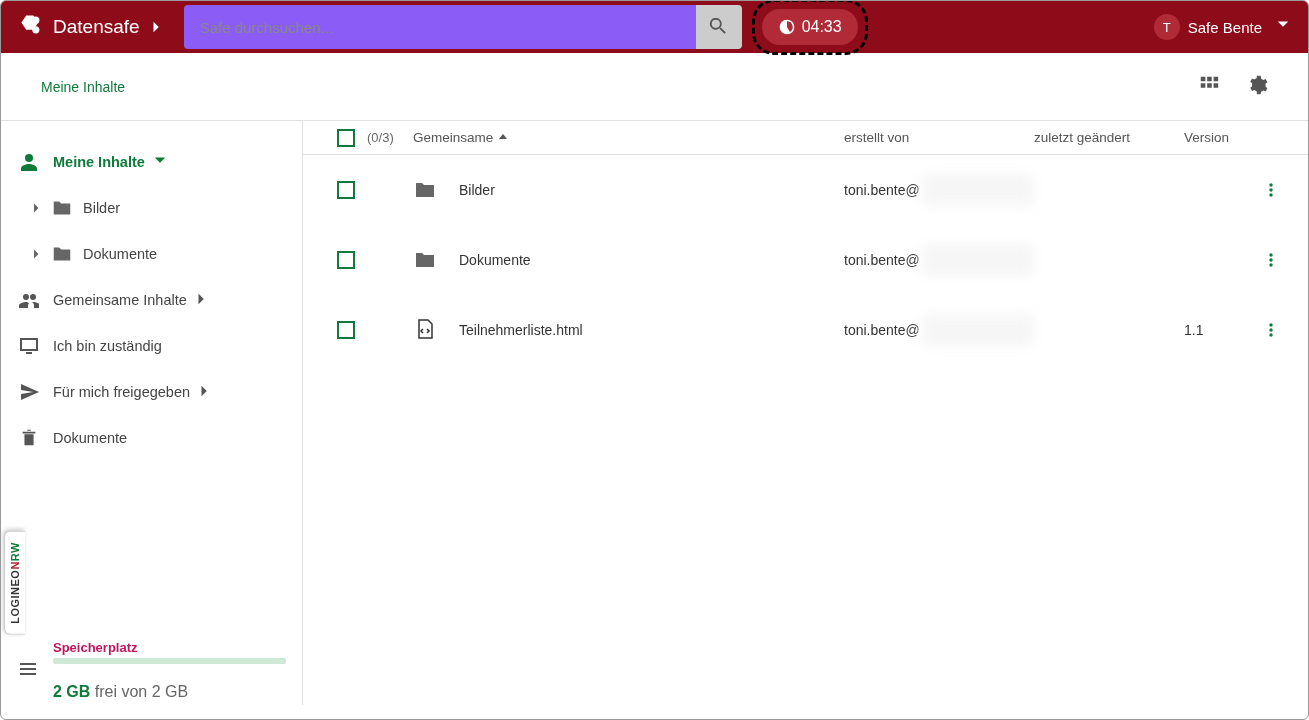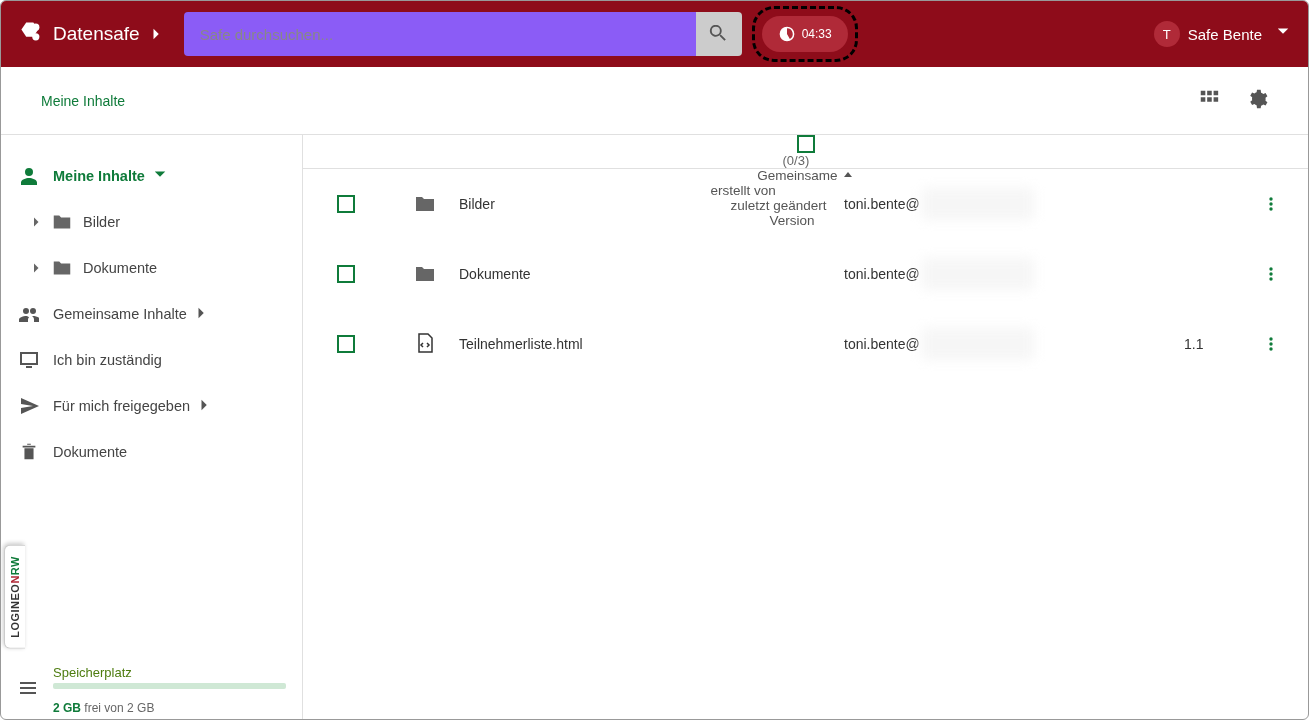--- a/index.html
+++ b/index.html
@@ -1,31 +1,31 @@
 <!DOCTYPE html>
 <html><head>
 <meta charset="utf-8">
 <style>
   * { box-sizing: border-box; margin: 0; padding: 0; font-family: Arial, Helvetica, sans-serif; }
   body { width: 1309px; height: 720px; background: #fff; overflow: hidden; position: relative; border: 1px solid #999; border-radius: 6px; }
   
-  .topbar { height: 66px; background: #8e0c1a; display: flex; align-items: center; padding: 0 18px; color: #fff; }
+  .topbar { height: 52px; background: #8e0c1a; display: flex; align-items: center; padding: 0 18px; color: #fff; }
   .logo-icon svg { width: 24px; height: 24px; fill: #fff; }
   .app-title { font-size: 19px; font-weight: 500; margin-left: 10px; }
   .title-chevron { margin-left: 10px; display: inline-flex; }
   .title-chevron svg { width: 14px; height: 14px; fill: #fff; }
   .spacer-flex { flex: 1; }
   .neu-btn { background: #a33a45; border: none; color: #fff; height: 44px; padding: 0 24px; display: flex; align-items: center; font-size: 18px; border-radius: 2px; cursor: pointer; margin-left: 140px; }
   .neu-btn svg { width: 22px; height: 22px; fill: #fff; margin-right: 10px; }
   .search-wrap { margin-left: 20px; display: flex; align-items: center; height: 44px; width: 558px; }
   .search-input { flex: 1; height: 100%; border: none; background: #8b5cf6; padding: 0 16px; font-size: 15px; border-top-left-radius: 4px; border-bottom-left-radius: 4px; }
   .search-input::placeholder { color: #888; }
   .search-btn { width: 46px; height: 100%; background: #ccc; border: none; border-top-right-radius: 4px; border-bottom-right-radius: 4px; display: flex; align-items: center; justify-content: center; cursor: pointer; }
   .search-btn svg { width: 20px; height: 20px; fill: #555; }
-  .timer-pill { margin-left: 20px; background: #b02a38; border-radius: 20px; height: 36px; padding: 0 16px; display: flex; align-items: center; font-size: 12px; cursor: pointer; position: relative; }
+  .timer-pill { margin-left: 20px; background: #b02a38; border-radius: 20px; height: 36px; padding: 0 16px; display: flex; align-items: center; font-size: 16px; cursor: pointer; position: relative; }
   .timer-pill svg { width: 18px; height: 18px; fill: #fff; margin-right: 6px; }
   .timer-highlight { position: absolute; border: 3px dashed #000; border-radius: 22px; padding: 2px; inset: -10px; pointer-events: none; }
   .user-area { margin-left: 60px; display: flex; align-items: center; cursor: pointer; }
   .avatar { width: 26px; height: 26px; border-radius: 50%; background: #b02a38; display: flex; align-items: center; justify-content: center; font-size: 13px; margin-right: 8px; }
   .user-name { font-size: 15px; }
   .user-chevron svg { width: 14px; height: 14px; fill: #fff; margin-left: 14px; }
   
   .breadcrumb-row { height: 68px; border-bottom: 1px solid #e0e0e0; display: flex; align-items: center; padding: 0 40px; }
   .breadcrumb-link { color: #0f7b3a; font-size: 14px; cursor: pointer; }
   .view-icons { margin-left: auto; display: flex; align-items: center; gap: 26px; }
@@ -44,27 +44,27 @@
   .tree-child svg.expand { width: 12px; height: 12px; fill: #666; margin-right: 8px; }
   .tree-child svg.folder { width: 22px; height: 22px; fill: #666; margin-right: 10px; }
   .logineo-tab { position: absolute; left: 3px; bottom: 70px; background: #fff; border: 1px solid #ccc; border-left: none; border-radius: 0 6px 6px 0; writing-mode: vertical-rl; transform: rotate(180deg); padding: 10px 4px; font-size: 11px; font-weight: bold; letter-spacing: 0.5px; box-shadow: 1px 1px 4px rgba(0,0,0,0.2); }
   .logineo-tab .g1 { color: #333; }
   .logineo-tab .g2 { color: #b02a38; }
   .logineo-tab .g3 { color: #0f7b3a; }
   .storage { position: absolute; bottom: 4px; left: 16px; right: 16px; }
   .storage-row { display: flex; align-items: center; }
   .storage-hamburger svg { width: 22px; height: 22px; fill: #555; margin-right: 14px; }
   .storage-block { flex: 1; }
-  .storage-title { font-size: 13px; font-weight: normal; color: #4d7c0f; }
+  .storage-title { font-size: 13px; font-weight: bold; color: #be185d; }
   .storage-bar { height: 6px; background: #cfe8d5; margin-top: 3px; border-radius: 2px; }
-  .storage-text { font-size: 12px; color: #666; margin-top: 12px; }
+  .storage-text { font-size: 16px; color: #666; margin-top: 19px; }
   .storage-text b { color: #0f7b3a; font-weight: bold; }
   
   .filelist { flex: 1; }
-  .list-header { height: 34px; display: flex; align-items: center; padding: 0 22px; border-bottom: 1px solid #e0e0e0; font-size: 13.5px; color: #555; flex-direction: column; }
+  .list-header { height: 34px; display: flex; align-items: center; padding: 0 22px; border-bottom: 1px solid #e0e0e0; font-size: 13.5px; color: #555; }
   .col-check { width: 42px; display: flex; justify-content: center; }
   .col-count { width: 46px; color: #666; font-size: 13px; }
   .col-name { flex: 1; display: flex; align-items: center; }
   .col-name .sort svg { width: 12px; height: 12px; fill: #555; margin-left: 4px; }
   .col-created { width: 190px; }
   .col-modified { width: 150px; }
   .col-version { width: 72px; }
   .col-menu { width: 30px; }
   .checkbox { width: 18px; height: 18px; border: 2px solid #0f7b3a; cursor: pointer; }
   .file-row { height: 70px; display: flex; align-items: center; padding: 0 22px; font-size: 14px; color: #333; }

